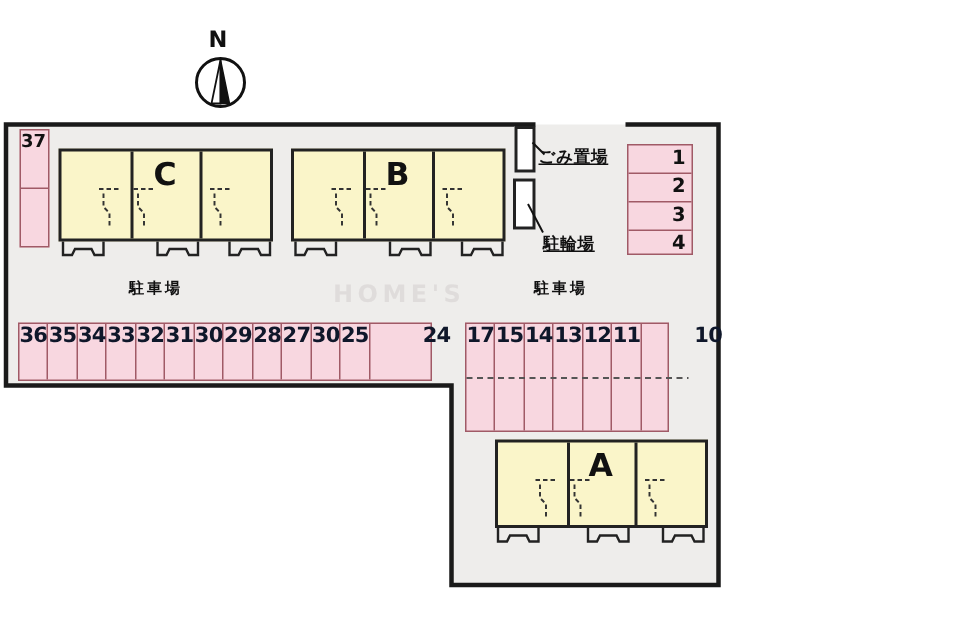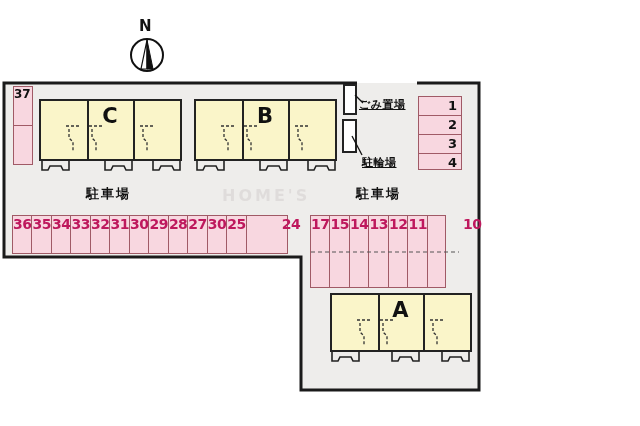--- a/index.html
+++ b/index.html
@@ -26,38 +26,38 @@
   .needle-left{fill:#fff;stroke:#111;stroke-width:1.2;}
   .needle-right{fill:#111;stroke:#111;stroke-width:1;}
   
   .building{position:absolute;background:var(--building-fill);border:2px solid #222;box-sizing:border-box;}
   .bldg-divider{position:absolute;top:0;bottom:0;width:2px;background:#222;}
   .bldg-label{position:absolute;top:3px;font-weight:bold;font-size:21px;text-align:center;color:#111;}
   
   .cellrow{position:absolute;display:flex;box-sizing:border-box;
     border:1px solid var(--space-border);background:var(--space-fill);}
   .cellrow .cell{flex:1;border-right:1px solid var(--space-border);box-sizing:border-box;
-    font-weight:bold;font-size:14px;letter-spacing:-0.5px;text-align:left;line-height:17px;color:#be185d;}
+    font-weight:bold;font-size:14px;letter-spacing:-0.5px;text-align:left;line-height:17px;color:#0f172a;}
   .cellrow .cell:last-child{border-right:none;margin-left:35px;}
   .cellcol{position:absolute;display:flex;flex-direction:column;box-sizing:border-box;
     border:1px solid var(--space-border);background:var(--space-fill);}
   .cellcol .cell{flex:1;border-bottom:1px solid var(--space-border);box-sizing:border-box;
     font-weight:bold;font-size:13px;text-align:right;padding-right:4px;line-height:18px;color:#111;}
   .cellcol .cell:last-child{border-bottom:none;}
   .space37{position:absolute;left:13px;top:86px;width:20px;height:79px;box-sizing:border-box;
     border:1px solid var(--space-border);background:var(--space-fill);}
   .space37 .num{display:block;font-weight:bold;font-size:12px;line-height:15px;}
   .space37 .half-divider{position:absolute;left:0;right:0;top:38px;border-top:1px solid var(--space-border);}
   
   .whitebox{position:absolute;background:#fff;border:2px solid #222;box-sizing:border-box;}
   
   .jp{position:absolute;font-weight:bold;color:#111;white-space:nowrap;}
   .road{font-size:31px;letter-spacing:18px;left:302px;top:34px;}
   .north{font-size:15px;left:139px;top:17px;letter-spacing:0;}
-  .lot-label{font-size:13px;letter-spacing:2px;}
+  .lot-label{font-size:10px;letter-spacing:2px;}
   .small-label{font-size:11px;letter-spacing:0.5px;text-decoration:underline;}
   .watermark{position:absolute;left:222px;top:186px;font-weight:bold;font-size:16px;
     letter-spacing:3px;color:#cbc5c5;opacity:0.4;}
 </style>
 </head>
 <body>
 
 <div class="stage">
 
   <svg class="layer" viewBox="0 0 640 426">

